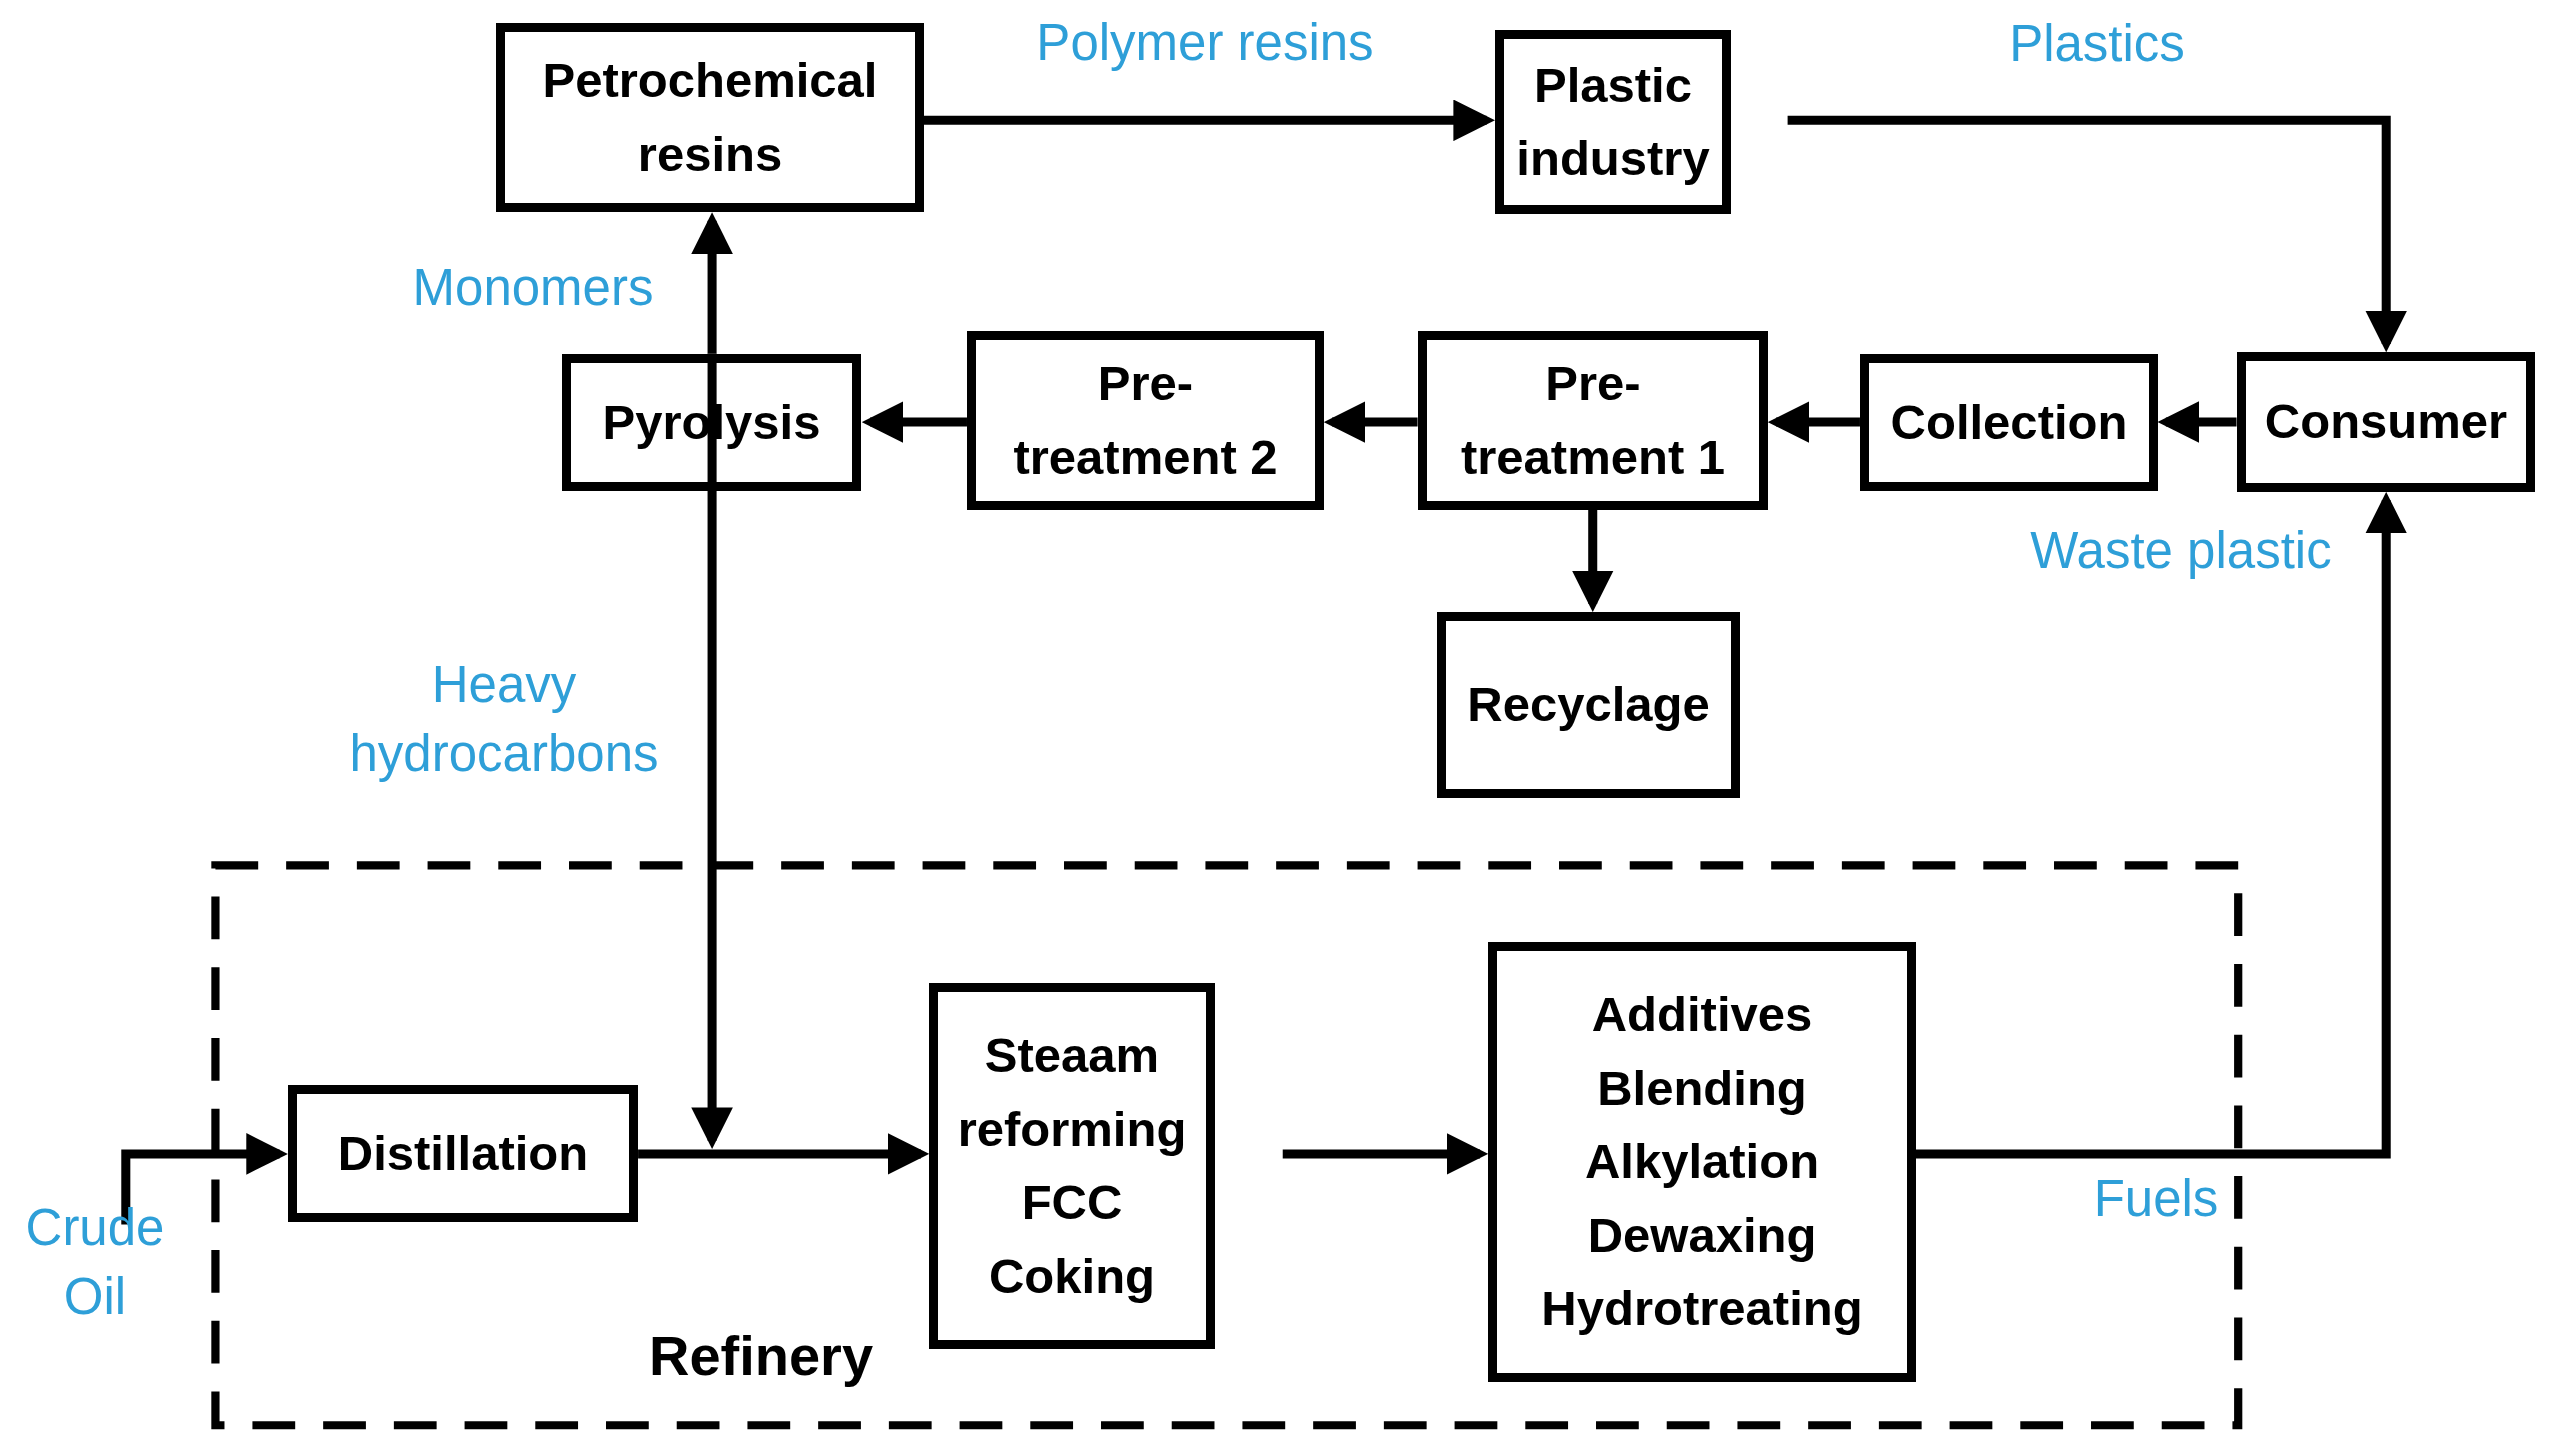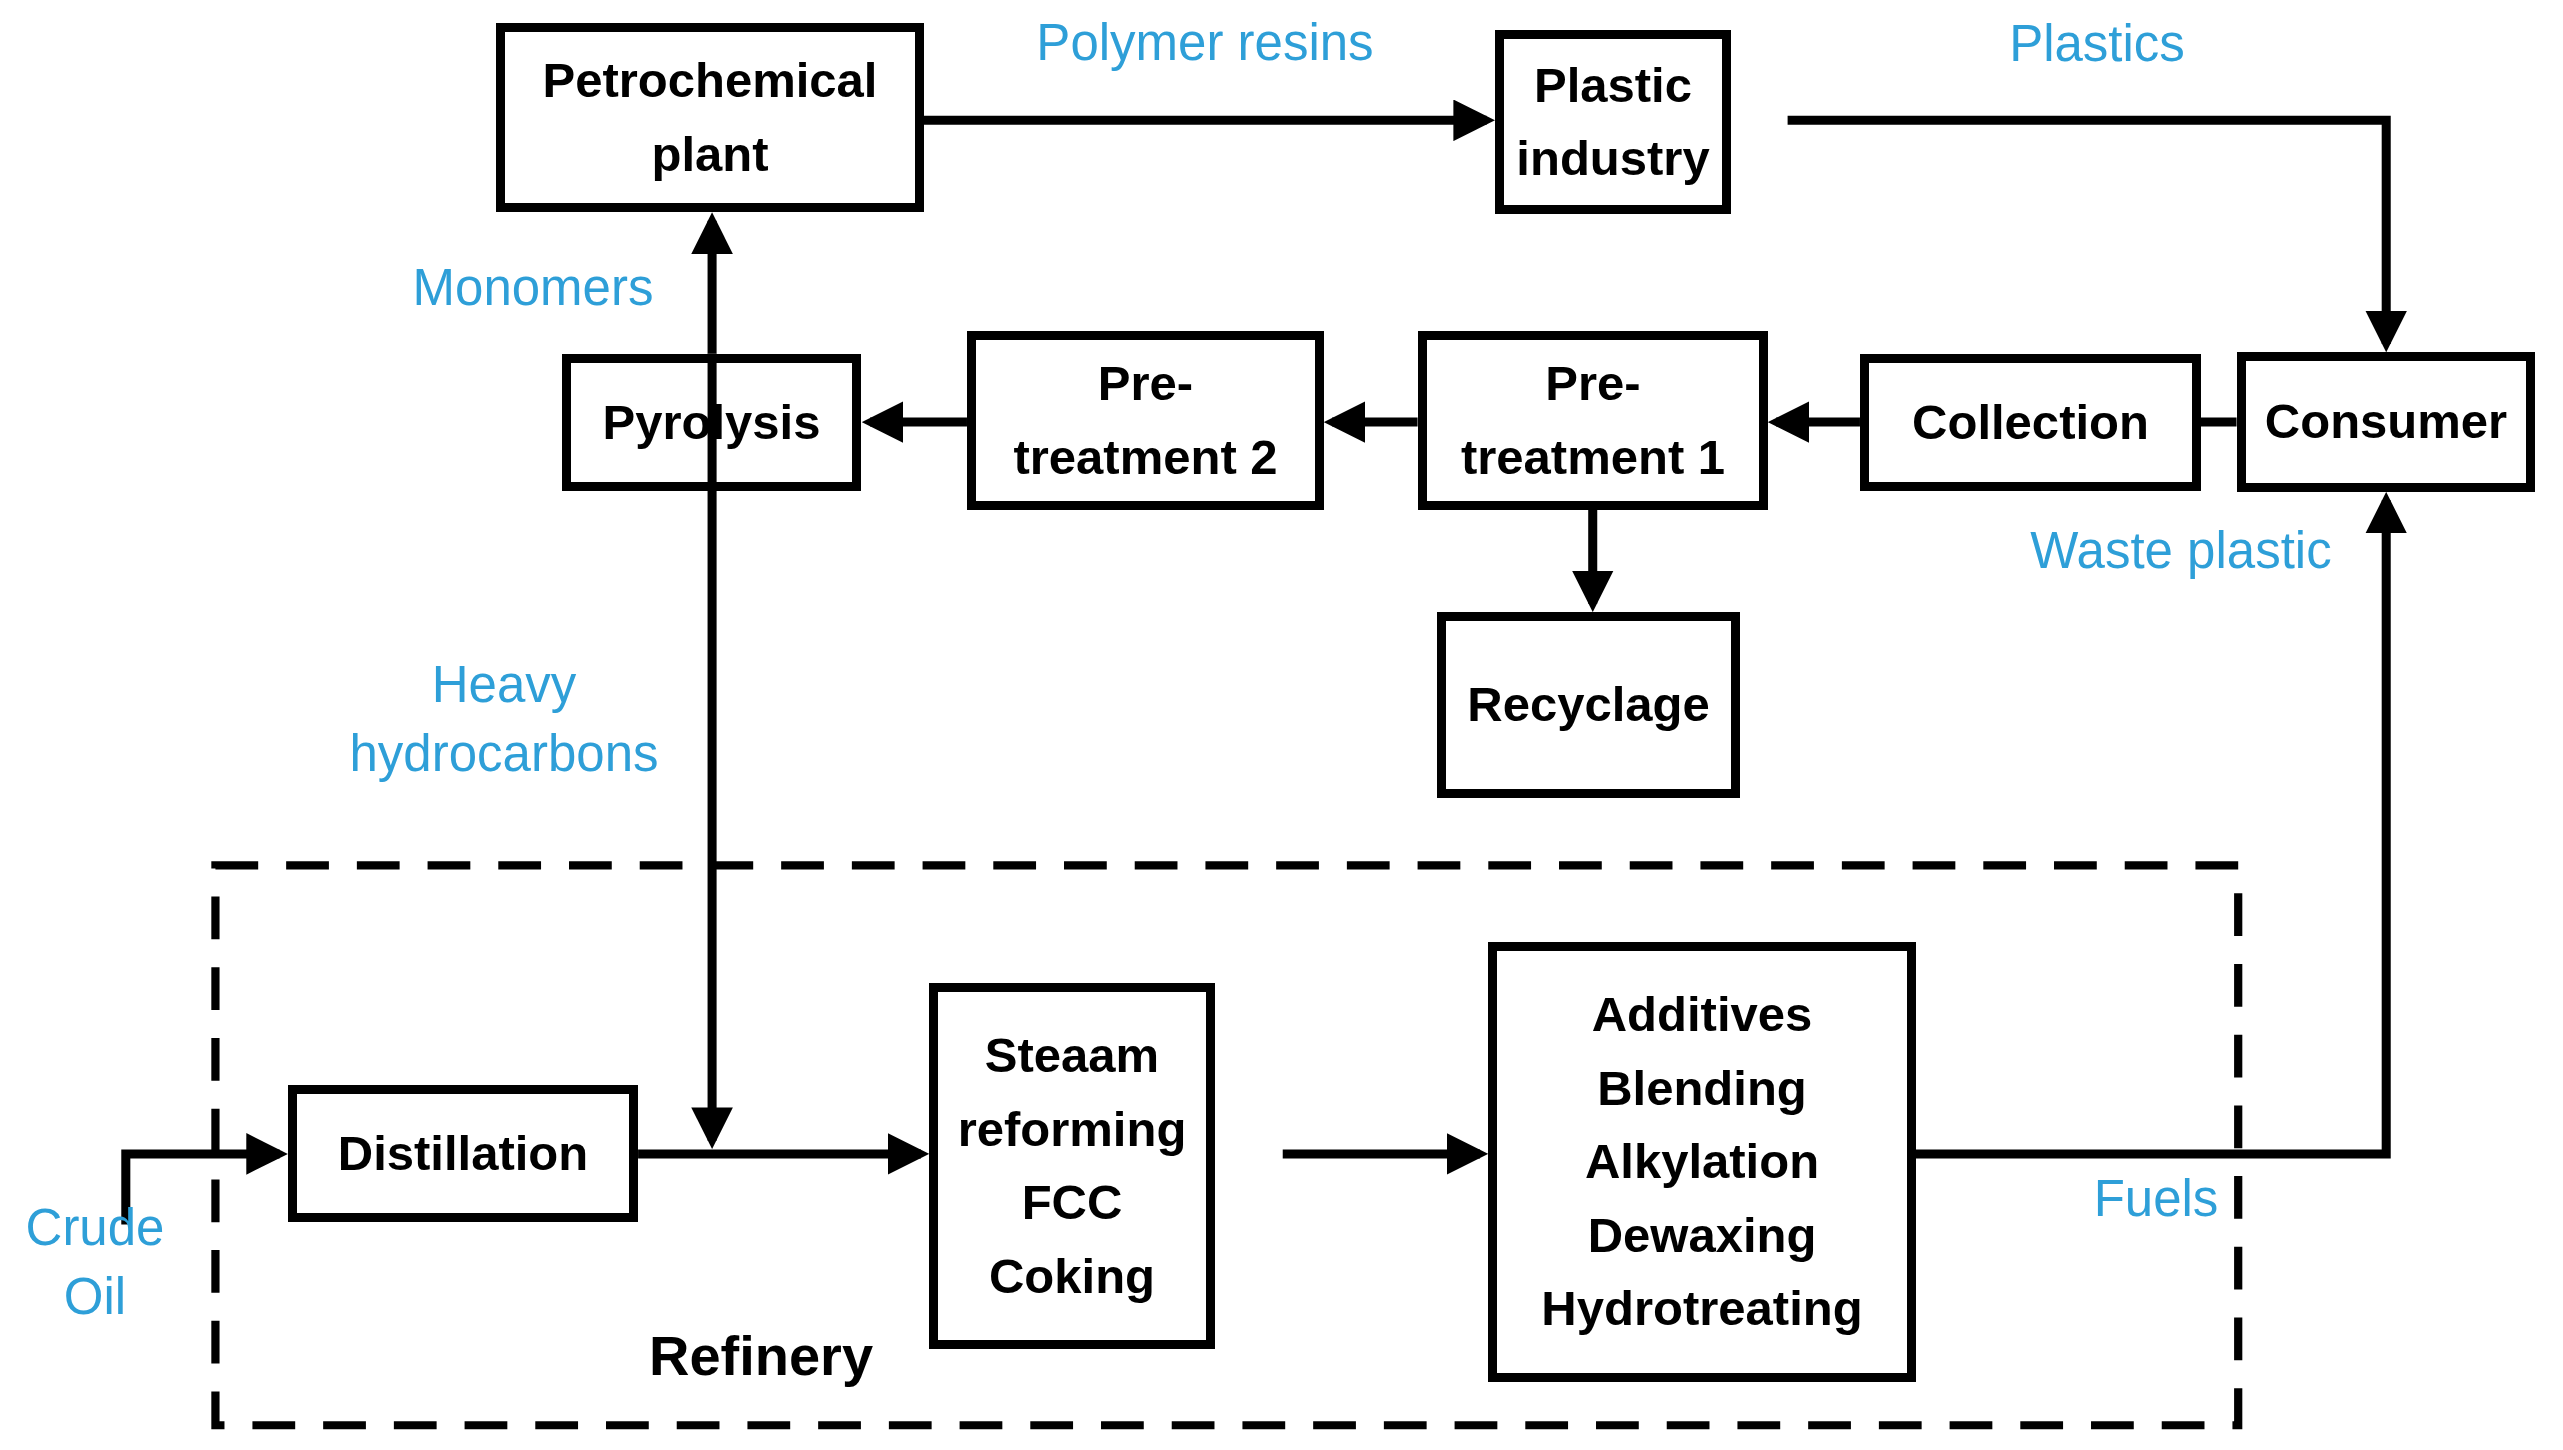--- a/index.html
+++ b/index.html
@@ -55,21 +55,21 @@
     text-align: center;
     white-space: pre-line;
     z-index: 3;
   }
   
   #node-petrochemical-plant { left: 496px;  top: 23px;   width: 428px; height: 189px; }
   #node-plastic-industry    { left: 1495px; top: 30px;   width: 236px; height: 184px; }
   #node-pyrolysis           { left: 562px;  top: 354px;  width: 299px; height: 137px; }
   #node-pretreatment-2      { left: 967px; top: 331px;  width: 357px; height: 179px; }
   #node-pretreatment-1      { left: 1418px; top: 331px;  width: 350px; height: 179px; }
-  #node-collection          { left: 1860px; top: 354px;  width: 341px; height: 137px; }
+  #node-collection          { left: 1860px; top: 354px;  width: 298px; height: 137px; }
   #node-consumer            { left: 2237px; top: 352px;  width: 298px; height: 140px; }
   #node-recyclage           { left: 1437px; top: 612px;  width: 303px; height: 186px; }
   #node-distillation        { left: 288px;  top: 1085px; width: 350px; height: 137px; }
   #node-refining-units      { left: 929px; top: 983px; width: 286px; height: 366px; }
   #node-finishing-units     { left: 1488px; top: 942px; width: 428px; height: 440px; }
   
   #label-polymer-resins     { left: 1205px; top: 43px; }
   #label-plastics           { left: 2097px; top: 44px; }
   #label-monomers           { left: 533px;  top: 288px; }
   #label-waste-plastic      { left: 2181px; top: 551px; }
@@ -101,21 +101,21 @@
     <polyline points="866,430 866,268" fill="none" stroke="#000" stroke-width="11" marker-end="url(#arrowhead)"></polyline>
     <polyline points="866,430 866,1387" fill="none" stroke="#000" stroke-width="11" marker-end="url(#arrowhead)"></polyline>
     <polyline points="1937,620 1937,734" fill="none" stroke="#000" stroke-width="11" marker-end="url(#arrowhead)"></polyline>
     <polyline points="153,1489 153,1403 340,1403" fill="none" stroke="#000" stroke-width="11" marker-end="url(#arrowhead)"></polyline>
     <polyline points="776,1403 1120,1403" fill="none" stroke="#000" stroke-width="11" marker-end="url(#arrowhead)"></polyline>
     <polyline points="1560,1403 1800,1403" fill="none" stroke="#000" stroke-width="11" marker-end="url(#arrowhead)"></polyline>
     <polyline points="2330,1403 2902,1403 2902,608" fill="none" stroke="#000" stroke-width="11" marker-end="url(#arrowhead)"></polyline>
   </svg>
 
   <div class="node" id="node-petrochemical-plant">Petrochemical
-plant</div>
+resins</div>
   <div class="node" id="node-plastic-industry">Plastic
 industry</div>
   <div class="node transparent" id="node-pyrolysis">Pyrolysis</div>
   <div class="node" id="node-pretreatment-2">Pre-
 treatment 2</div>
   <div class="node" id="node-pretreatment-1">Pre-
 treatment 1</div>
   <div class="node" id="node-collection">Collection</div>
   <div class="node" id="node-consumer">Consumer</div>
   <div class="node" id="node-recyclage">Recyclage</div>

